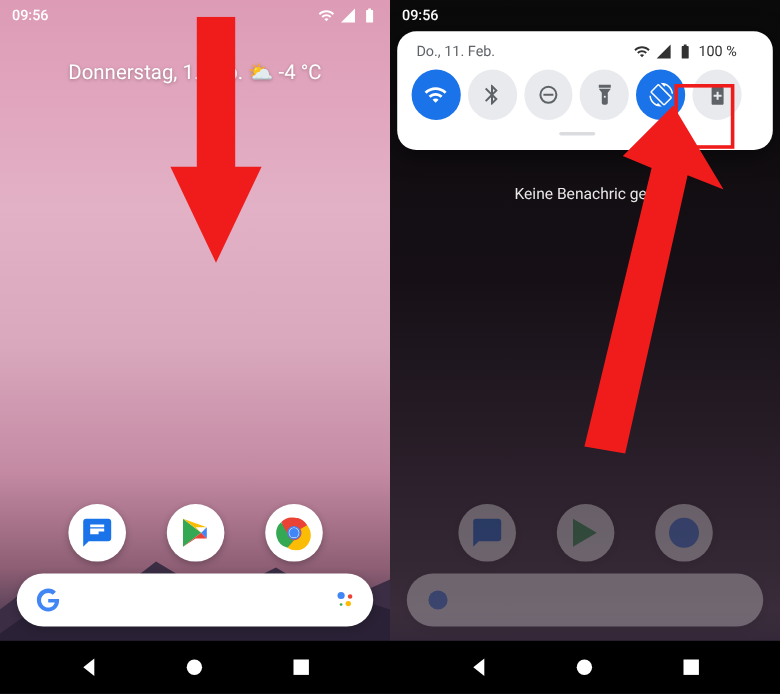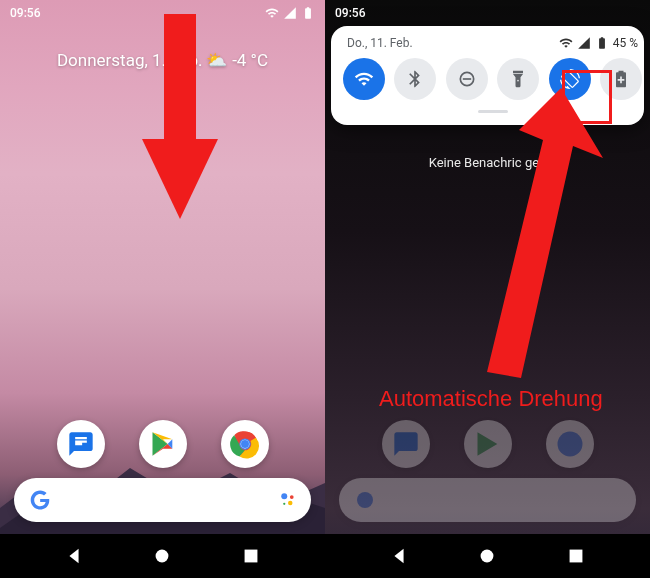--- a/index.html
+++ b/index.html
@@ -131,21 +131,21 @@
     font-weight: 500;
   }
 
   .shade {
     position: absolute;
     top: 26px;
     left: 6px;
     right: 6px;
     background: #fff;
     border-radius: 16px;
-    padding: 10px 0 12px 10px;
+    padding: 10px 24px 12px 10px;
     box-shadow: 0 4px 20px rgba(0,0,0,0.5);
   }
   .shade-head {
     display: flex;
     align-items: center;
     color: #5f6368;
     font-size: 12px;
     padding: 0 6px 8px 6px;
   }
   .shade-head .hl { flex: 1; }
@@ -369,21 +369,21 @@
         <span class="sb-icon">
             <svg viewBox="0 0 24 24" fill="#323232">
               <path d="M2 22h20V2L2 22z"></path>
             </svg>
           </span>
         <span class="sb-icon">
             <svg viewBox="0 0 24 24" fill="#323232">
               <path d="M15.67 4H14V2h-4v2H8.33C7.6 4 7 4.6 7 5.33v15.33C7 21.4 7.6 22 8.33 22h7.33c.74 0 1.34-.6 1.34-1.33V5.33C17 4.6 16.4 4 15.67 4z"></path>
             </svg>
           </span>
-        <span style="font-size:12px;">45 %</span>
+        <span style="font-size:12px;">100 %</span>
       </div>
     </div>
     <div class="qs-row">
       <div class="qs active">
         <svg viewBox="0 0 24 24" fill="currentColor">
             <path d="M1 9l2 2c4.97-4.97 13.03-4.97 18 0l2-2C16.93 2.93 7.07 2.93 1 9zm8 8l3 3 3-3c-1.66-1.66-4.34-1.66-6 0zm-4-4l2 2c2.76-2.76 7.24-2.76 10 0l2-2C15.14 9.14 8.86 9.14 5 13z"></path>
           </svg>
       </div>
       <div class="qs">
         <svg viewBox="0 0 24 24" fill="currentColor">
@@ -435,15 +435,14 @@
     </span>
   </div>
 
   <div class="red-box"></div>
 
   <svg class="arrow-up" width="140" height="300">
     <polygon points="98,0 140,70 110,58 58,290 24,284 80,52 56,42" fill="#f01c1c"></polygon>
   </svg>
 
   <div class="annotation-text">
-    <div>Automatische Drehung</div>
   </div>
 </div>
 
 </body></html>

